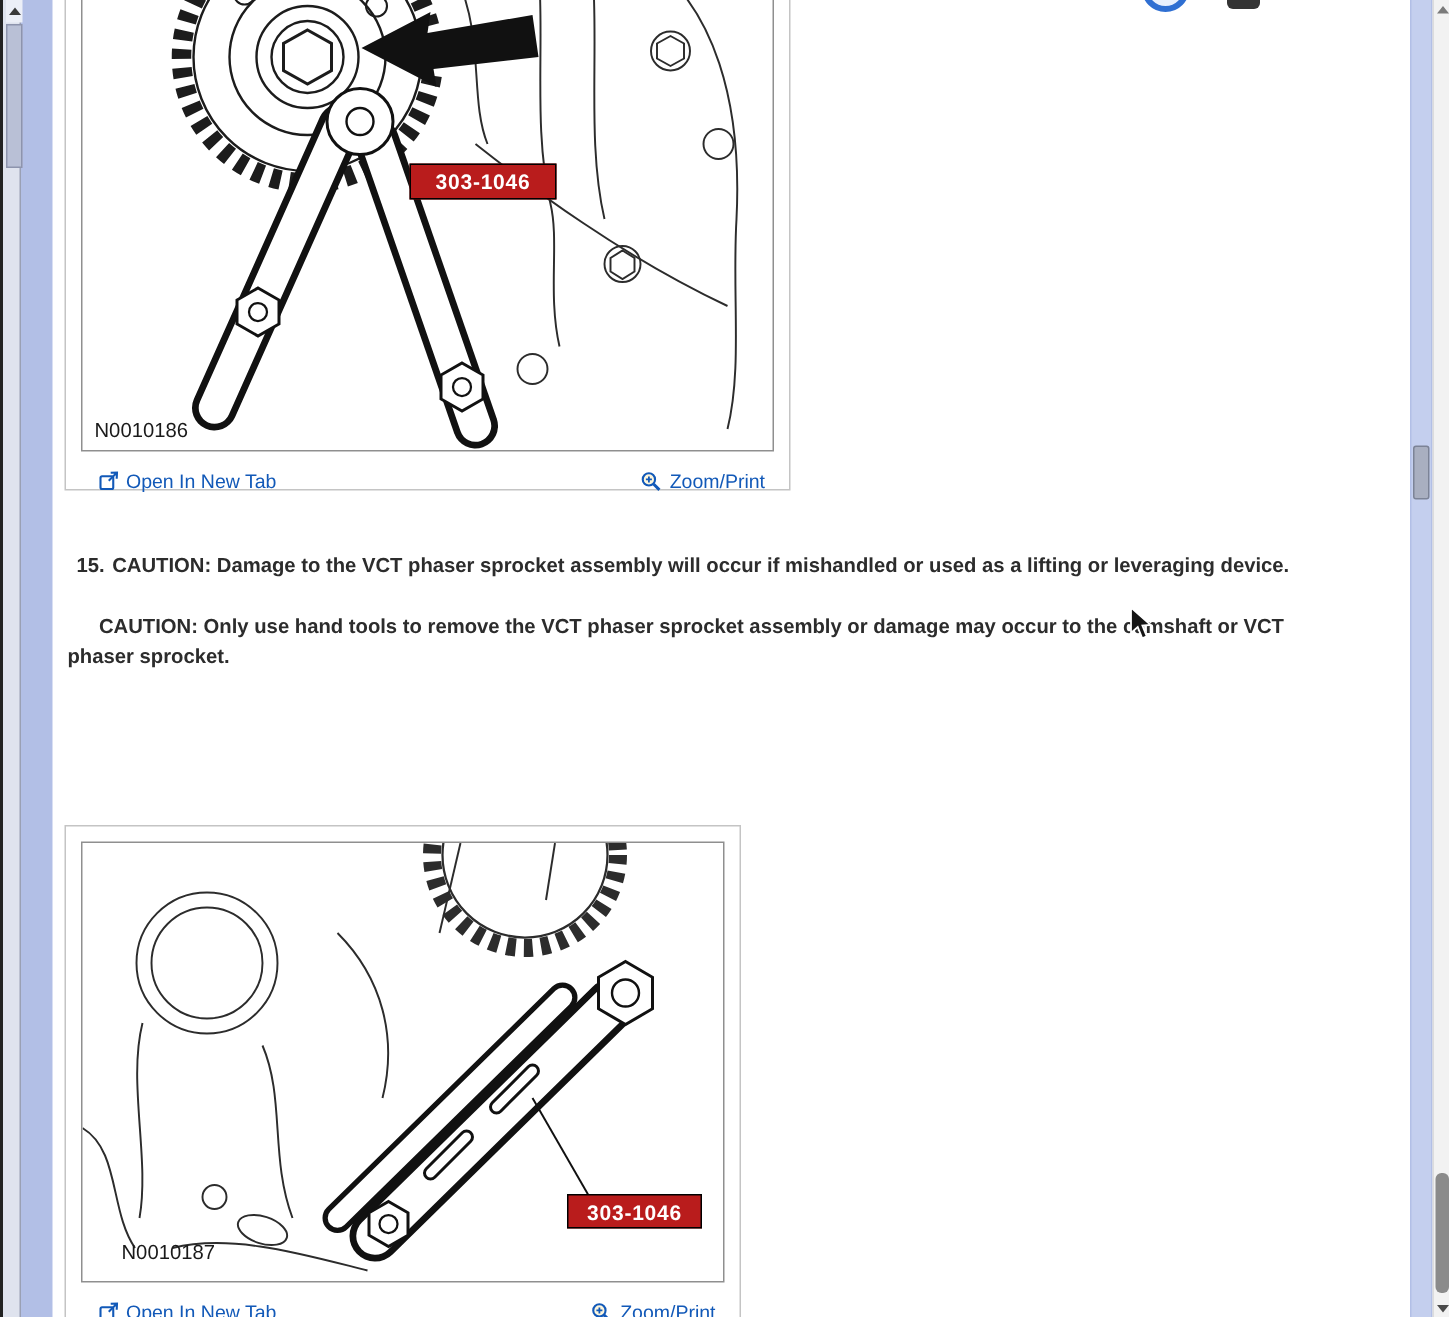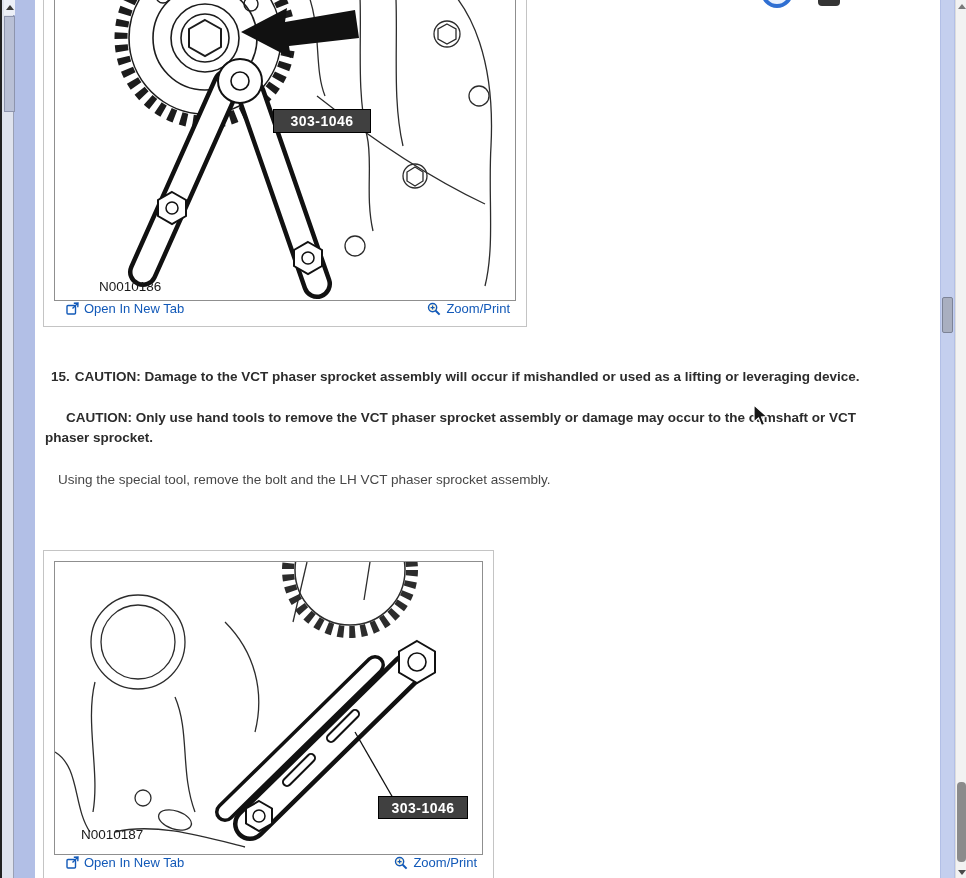--- a/index.html
+++ b/index.html
@@ -30,27 +30,27 @@
 
   
   .figure {
     position:absolute; background:#fff; border:1px solid #c4c4c4;
     padding:10px 10px 0 10px;
   }
   .fig-img {
     position:relative; border:1px solid #8f8f8f; background:#fff; overflow:hidden;
   }
   .callout {
-    position:absolute; background:#404040; color:#fff; font-weight:bold;
+    position:absolute; background:#b91c1c; color:#fff; font-weight:bold;
     font-size:14px; letter-spacing:.5px; display:flex; align-items:center;
     justify-content:center; border:1px solid #000;
   }
   .fig-id { position:absolute; font-size:13.5px; color:#1a1a1a; }
   .fig-footer {
-    height:27px; display:flex; justify-content:space-between; align-items:flex-start;
+    height:27px; display:flex; justify-content:space-between; align-items:flex-end;
     padding:0 6px 0 12px;
   }
   .link {
     color:#1259b8; font-size:13px; text-decoration:none;
     display:flex; align-items:center; gap:5px; cursor:pointer;
   }
 
   
   .para { position:absolute; font-size:13.5px; line-height:20px; color:#474747; }
   .bold { font-weight:bold; color:#2c2c2c; }
@@ -155,21 +155,21 @@
             <circle cx="185" cy="135" r="9" fill="none" stroke="#111" stroke-width="1.6"></circle>
             <g fill="#fff" stroke="#111" stroke-width="2">
               <polygon points="117,246 131,254 131,270 117,278 103,270 103,254"></polygon>
               <polygon points="253,296 267,304 267,320 253,328 239,320 239,304"></polygon>
             </g>
             <circle cx="117" cy="262" r="6" fill="none" stroke="#111" stroke-width="1.5"></circle>
             <circle cx="253" cy="312" r="6" fill="none" stroke="#111" stroke-width="1.5"></circle>
           </g>
         </svg>
         <div class="callout" style="left:218px; top:163px; width:98px; height:24px;">303-1046</div>
-        <div class="fig-id" style="left:8px; top:333px;margin-left:36px;">N0010186</div>
+        <div class="fig-id" style="left:8px; top:333px;">N0010186</div>
       </div>
       <div class="fig-footer">
         <a class="link">
           <svg width="13" height="13" viewBox="0 0 13 13">
             <rect x="1" y="3.5" width="8.5" height="8.5" rx="1" fill="none" stroke="#1259b8" stroke-width="1.4"></rect>
             <path d="M6.5,6.5 L11.5,1.5 M7.8,1.2 L12,1 L11.8,5.2" fill="none" stroke="#1259b8" stroke-width="1.4"></path>
           </svg>
           <span>Open In New Tab</span>
         </a>
         <a class="link">
@@ -182,21 +182,20 @@
         </a>
       </div>
     </div>
 
     <div class="para bold" style="left:16px; top:367px; width:880px;">
       <span class="num">15.</span><span>CAUTION: Damage to the VCT phaser sprocket assembly will occur if mishandled or used as a lifting or leveraging device.</span>
     </div>
 
     <div class="para bold" style="left:10px; top:408px; width:832px; text-indent:21px;">CAUTION: Only use hand tools to remove the VCT phaser sprocket assembly or damage may occur to the camshaft or VCT phaser sprocket.</div>
 
-    <div class="para" style="left:23px; top:470px; width:840px;">Using the special tool, remove the bolt and the LH VCT phaser sprocket assembly.</div>
 
 
     <div class="figure" style="left:8px; top:550px; width:451px; height:329px;">
       <div class="fig-img" style="width:429px; height:294px;">
         <svg width="427" height="292" viewBox="0 0 427 292">
 
           <g stroke="#2c2c2c" stroke-width="1.3" fill="none">
             <circle cx="295" cy="8" r="62" stroke-width="12" stroke-dasharray="6 5.5"></circle>
             <circle cx="295" cy="8" r="55" stroke-width="1.5"></circle>
             <path d="M252,0 L238,60"></path>

